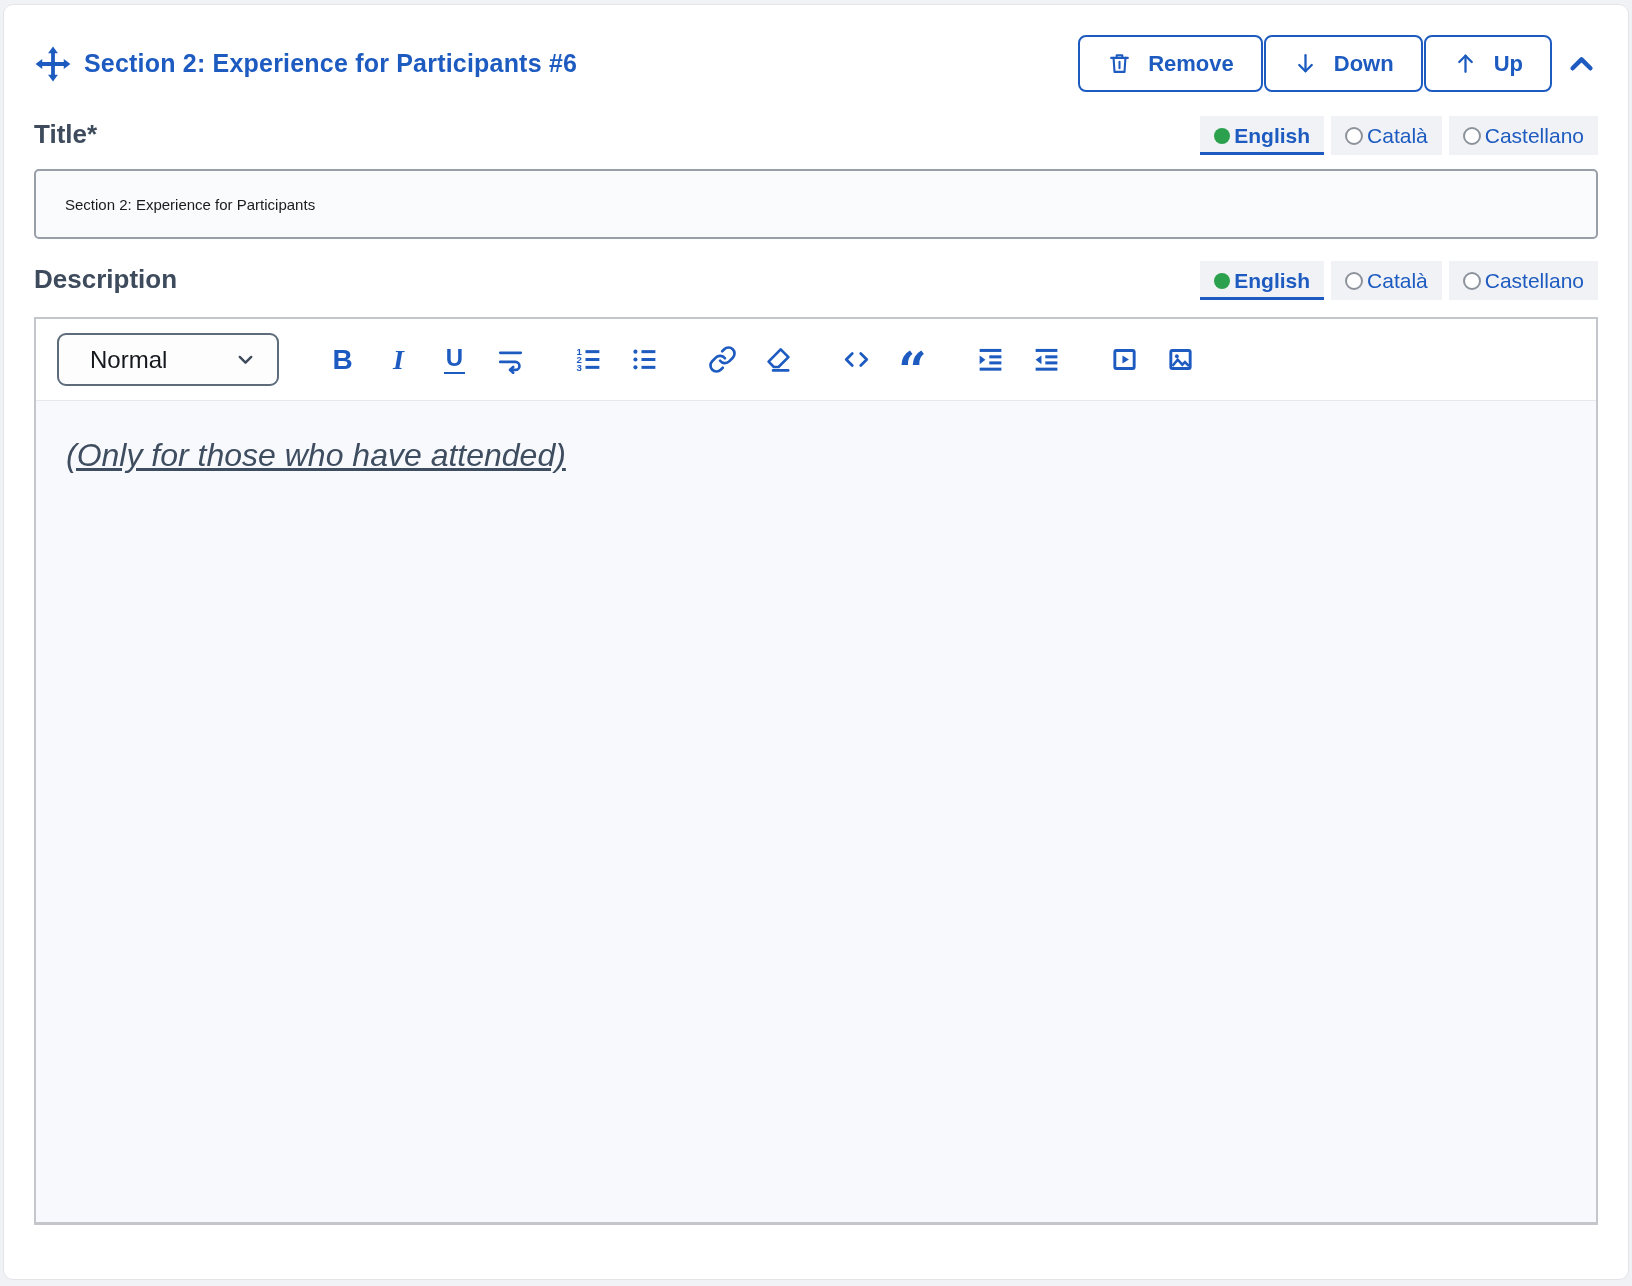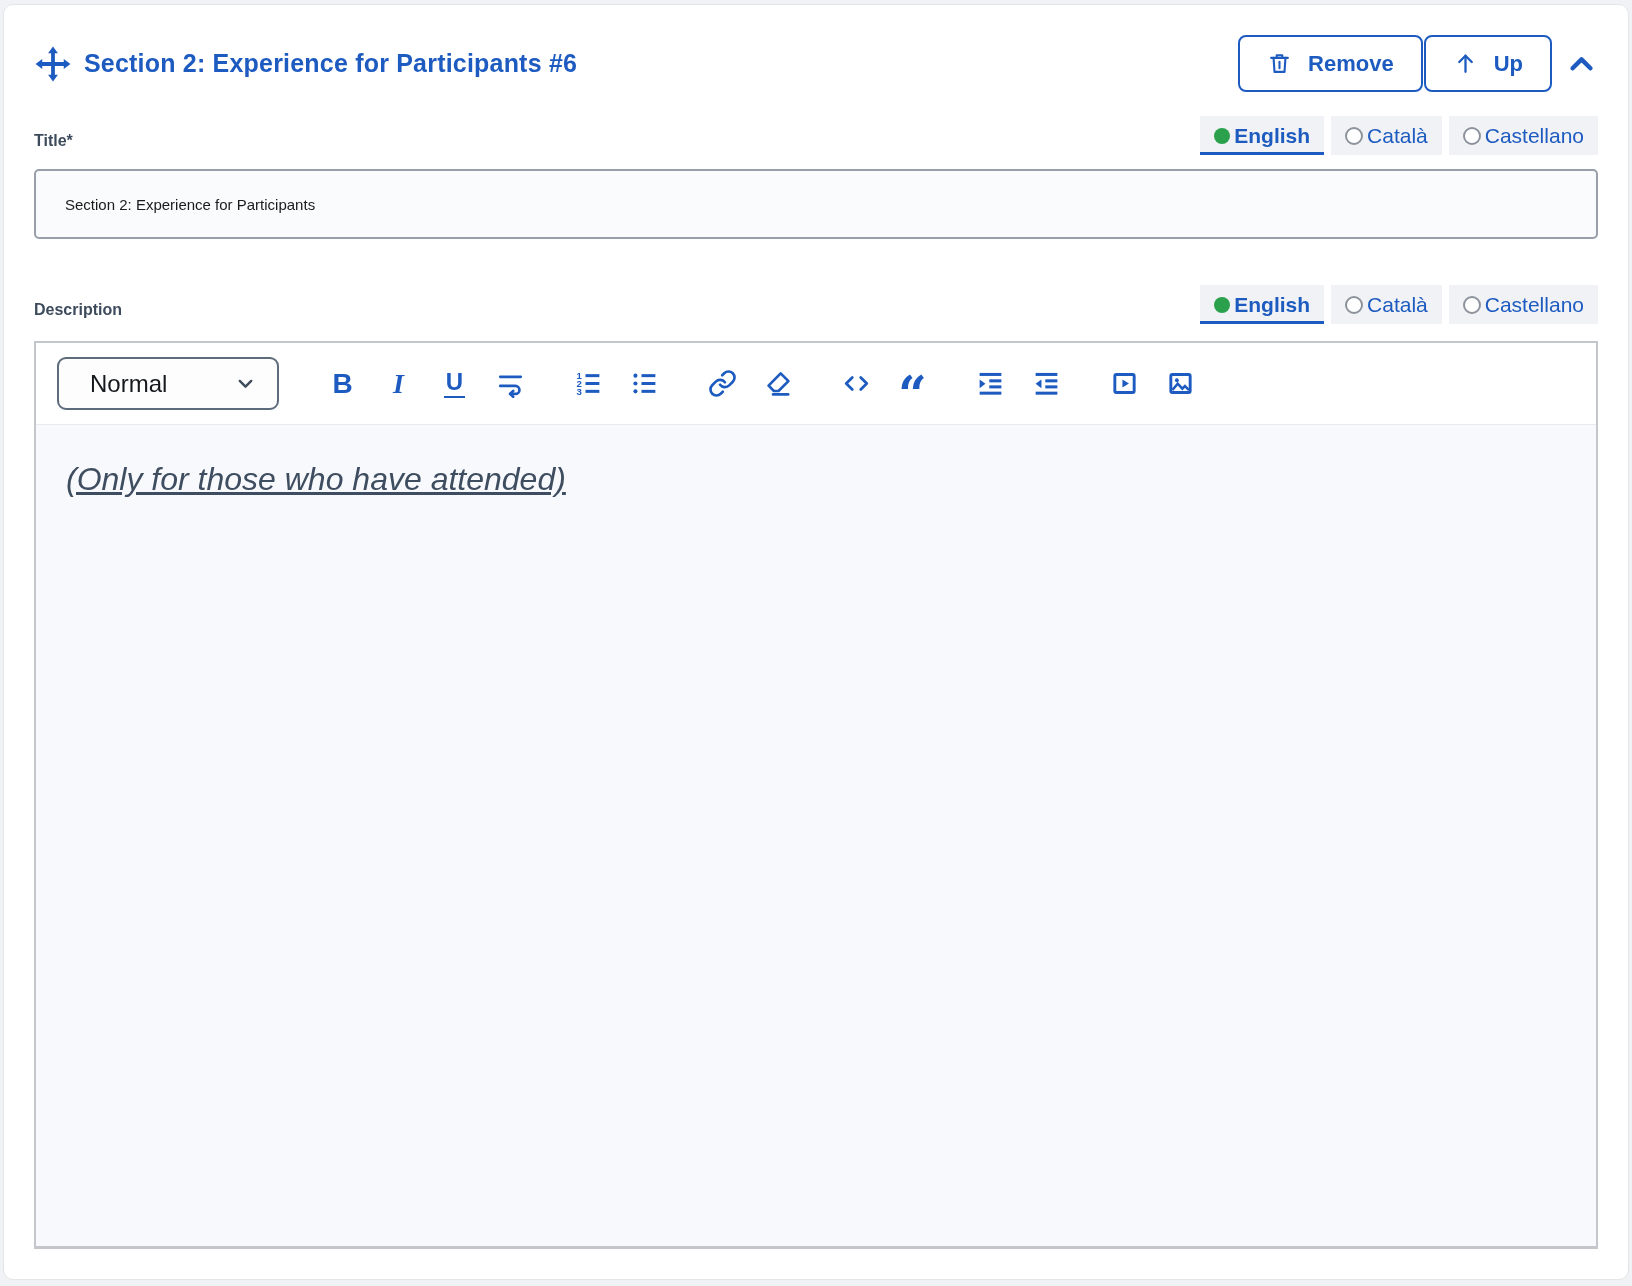--- a/index.html
+++ b/index.html
@@ -21,22 +21,22 @@
   .header-actions{margin-left:auto;display:flex;align-items:center;gap:1px;}
   .btn{display:inline-flex;align-items:center;gap:16px;height:57px;padding:0 27px;
        background:#fff;border:2px solid var(--accent);border-radius:8px;color:var(--accent);
        font-family:inherit;font-size:22px;font-weight:bold;cursor:pointer;}
   .btn svg{width:25px;height:25px;display:block;}
   .collapse-btn{background:none;border:none;padding:0;margin-left:12px;color:var(--accent);cursor:pointer;}
   .collapse-btn svg{width:33px;height:33px;display:block;}
 
   
   .field-row{display:flex;align-items:flex-end;justify-content:space-between;margin-top:24px;}
-  .field-row.description{margin-top:46px;}
-  .field-label{font-size:16px;font-weight:bold;color:var(--label);padding-bottom:5px;}
+  .field-row.description{margin-top:22px;}
+  .field-label{font-size:26px;font-weight:bold;color:var(--label);padding-bottom:5px;}
   .langs{display:flex;gap:7px;}
   .lang-pill{display:inline-flex;align-items:center;gap:4px;height:39px;padding:0 14px;
              background:#f1f2f5;border:none;color:var(--accent);font-family:inherit;font-size:21px;cursor:pointer;}
   .lang-pill.active{font-weight:bold;border-bottom:3px solid var(--accent);padding-top:3px;}
   .radio{width:18px;height:18px;border-radius:50%;border:2px solid #8d939c;background:#fff;flex:none;}
   .radio.on{width:16px;height:16px;border:none;background:var(--active-language-dot);}
 
   
   .text-input{display:block;width:100%;height:70px;margin-top:14px;padding:0 29px;
               font-family:inherit;font-size:15px;color:#1b1b1b;background:#fafbfd;
@@ -84,20 +84,27 @@
           <svg viewBox="0 0 24 24" fill="none" stroke="currentColor" stroke-width="2" stroke-linecap="round" stroke-linejoin="round">
             <line x1="4" y1="6.6" x2="20" y2="6.6"></line>
             <path d="M6.3 6.6l.9 13.4h9.6l.9-13.4"></path>
             <path d="M9.3 6.4V4h5.4v2.4"></path>
             <line x1="12" y1="10.3" x2="12" y2="16.6"></line>
           </svg>
           <span>Remove</span>
         </button>
         <button class="btn">
           <svg viewBox="0 0 24 24" fill="none" stroke="currentColor" stroke-width="2.2" stroke-linecap="round" stroke-linejoin="round">
+            <line x1="12" y1="4" x2="12" y2="19.5"></line>
+            <polyline points="6 13.5 12 19.5 18 13.5"></polyline>
+          </svg>
+          <span>Down</span>
+        </button>
+        <button class="btn">
+          <svg viewBox="0 0 24 24" fill="none" stroke="currentColor" stroke-width="2.2" stroke-linecap="round" stroke-linejoin="round">
             <line x1="12" y1="20" x2="12" y2="4.5"></line>
             <polyline points="6 10.5 12 4.5 18 10.5"></polyline>
           </svg>
           <span>Up</span>
         </button>
         <button class="collapse-btn">
           <svg viewBox="0 0 24 24" fill="none" stroke="currentColor" stroke-width="3.2" stroke-linecap="round" stroke-linejoin="round">
             <polyline points="5.5 15.5 12 9 18.5 15.5"></polyline>
           </svg>
         </button>

